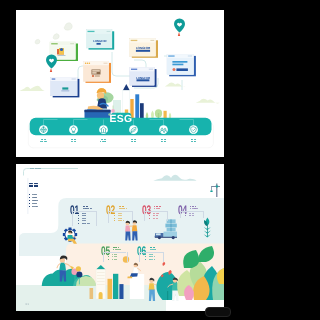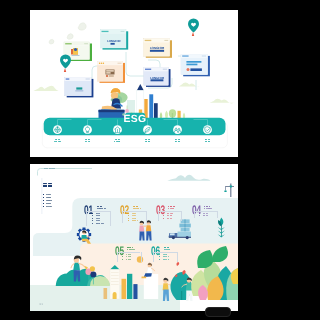--- a/index.html
+++ b/index.html
@@ -1,19 +1,19 @@
 <!DOCTYPE html>
 <html><head>
 <meta charset="utf-8">
 <style>
   html,body{margin:0;padding:0;background:#000;width:240px;height:320px;overflow:hidden;
     font-family:"Liberation Sans",sans-serif;
     -webkit-font-smoothing:antialiased;text-rendering:geometricPrecision;}
   .stage{position:relative;width:240px;height:320px;background:#000;}
-  .slide{position:absolute;background:#fff;overflow:hidden;margin-left:14px;}
+  .slide{position:absolute;background:#fff;overflow:hidden;}
   #slide1{left:16px;top:10px;width:208px;height:147px;}
   #slide2{left:16px;top:164px;width:208px;height:147px;}
   .wm{position:absolute;right:9px;bottom:3px;width:24px;height:8px;border-radius:4px;
       background:#0d0d0d;border:1px solid #242424;}
   svg{display:block;}
   .pillars{position:absolute;left:0;top:0;width:208px;height:147px;pointer-events:none;}
   .pillar{position:absolute;width:34px;text-align:center;transform:translateX(-50%);}
   .pl{display:block;line-height:2.3px;white-space:nowrap;font-size:0;}
   
   .g{display:inline-block;vertical-align:top;border-radius:0.2px;}

